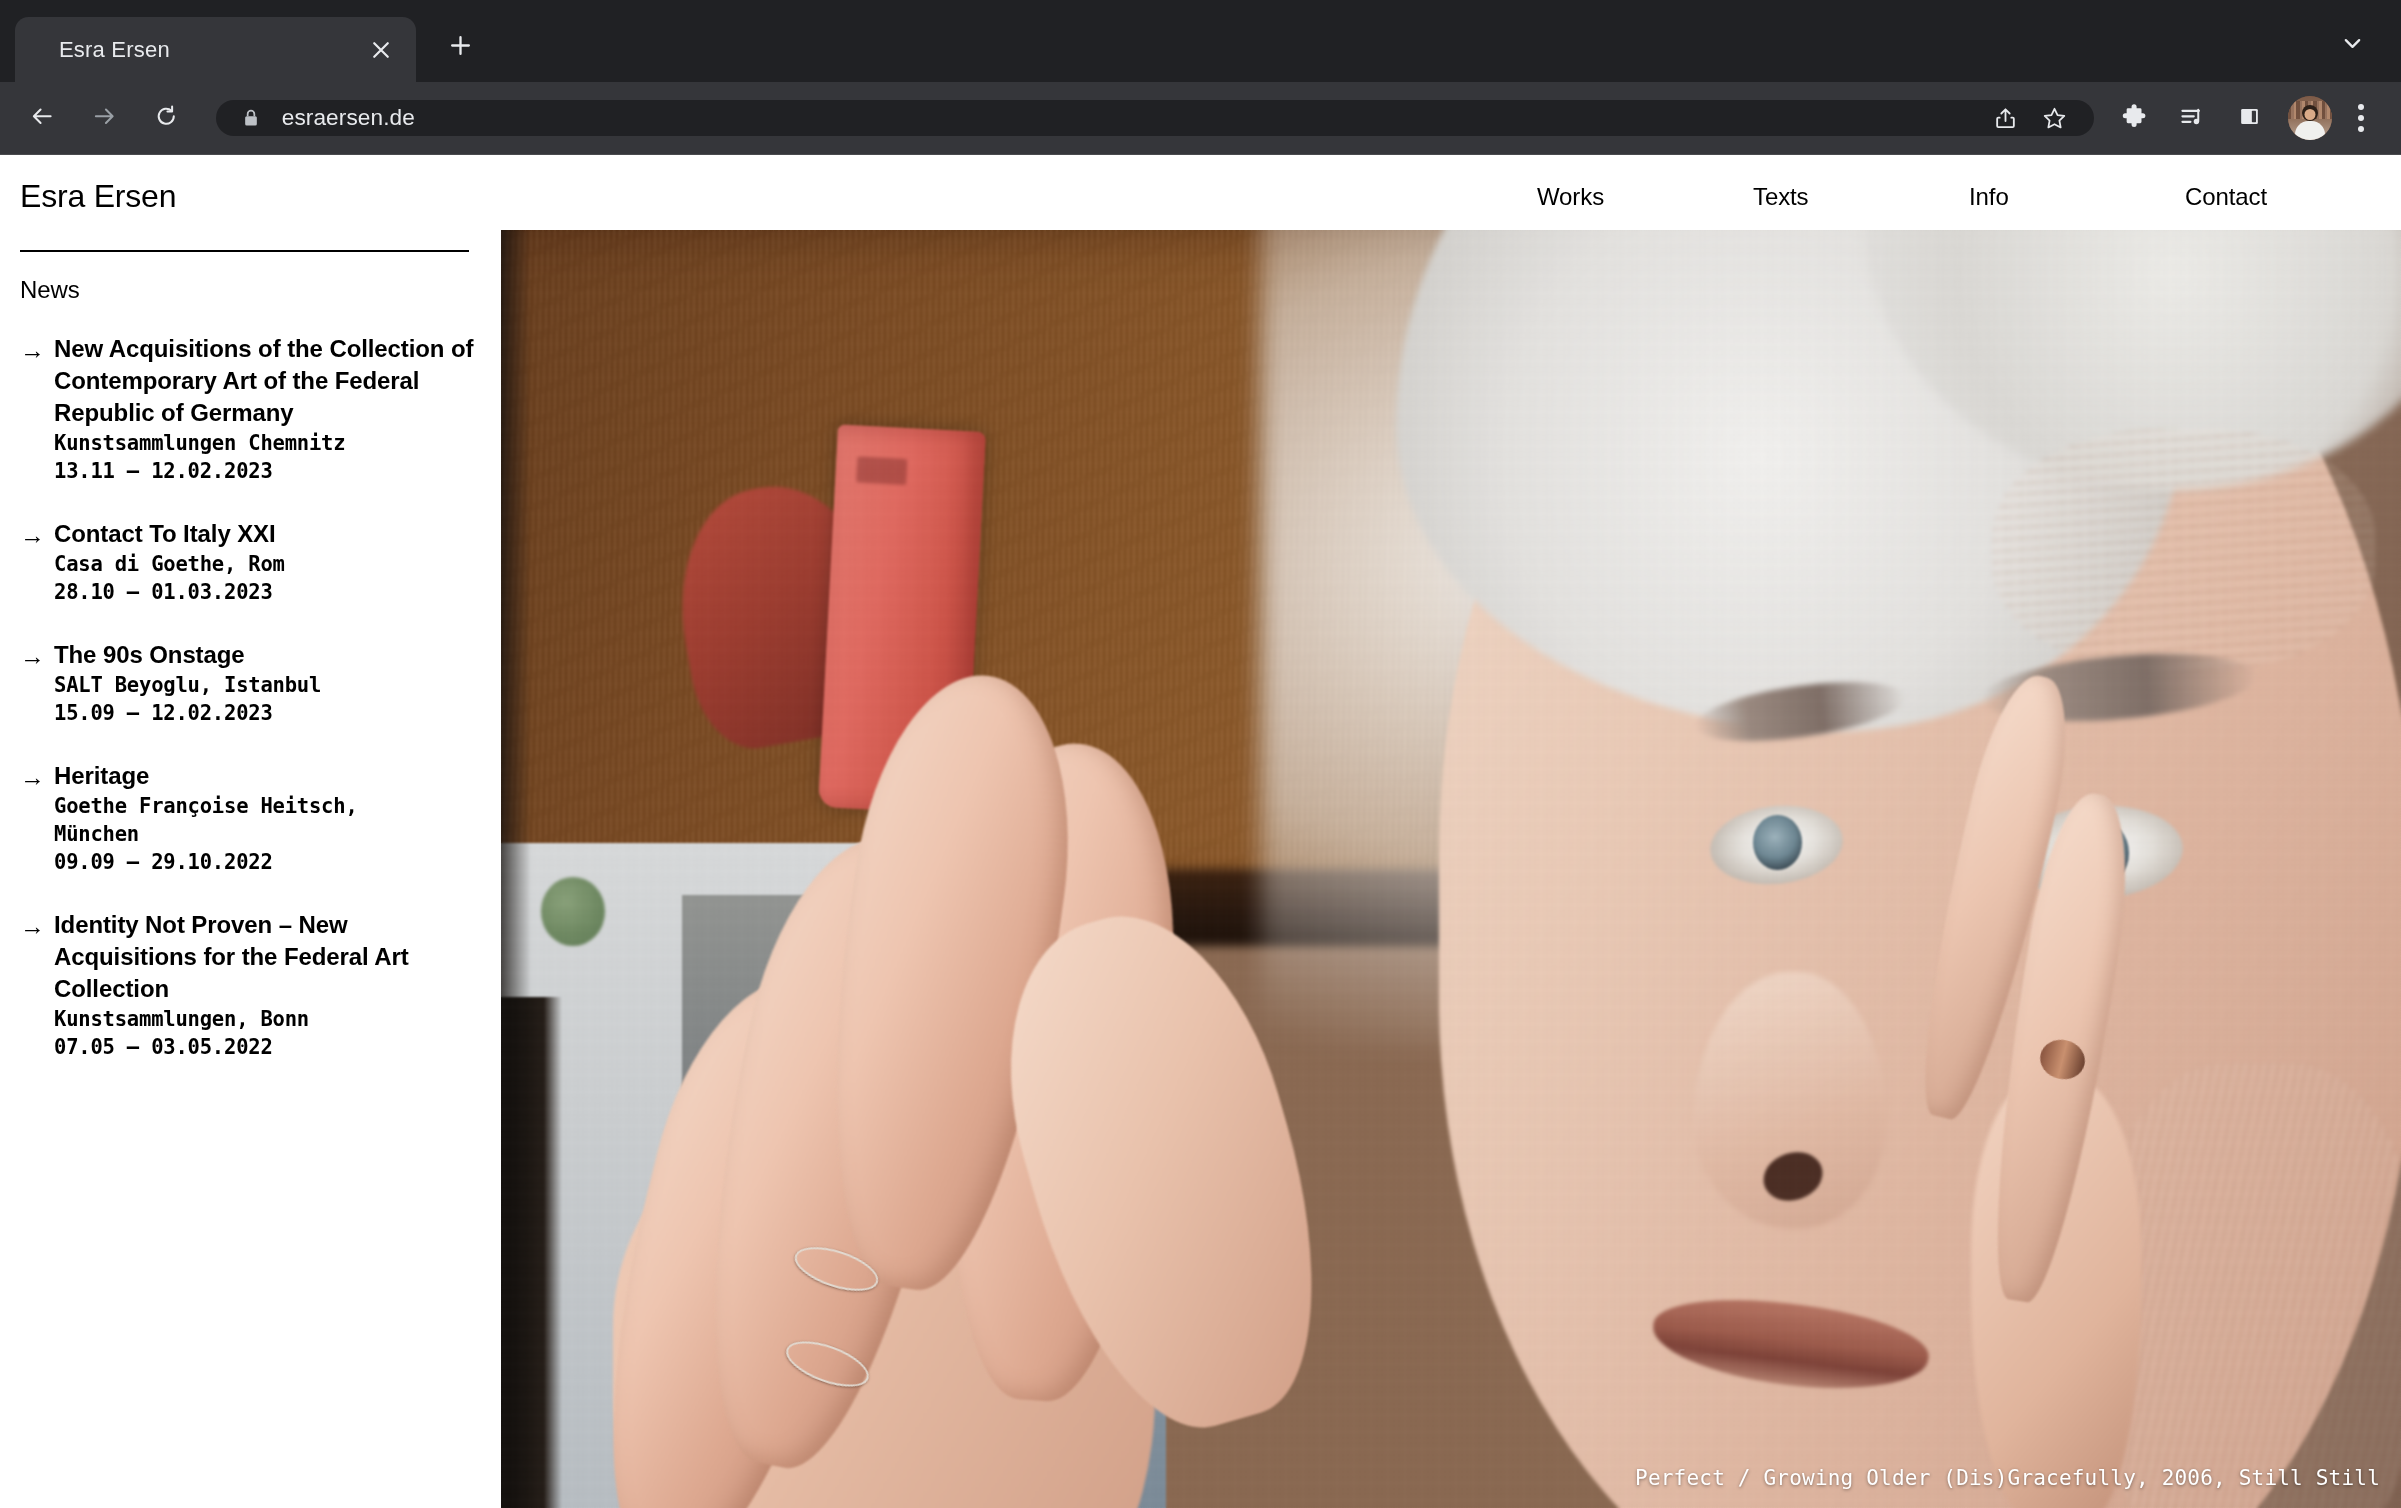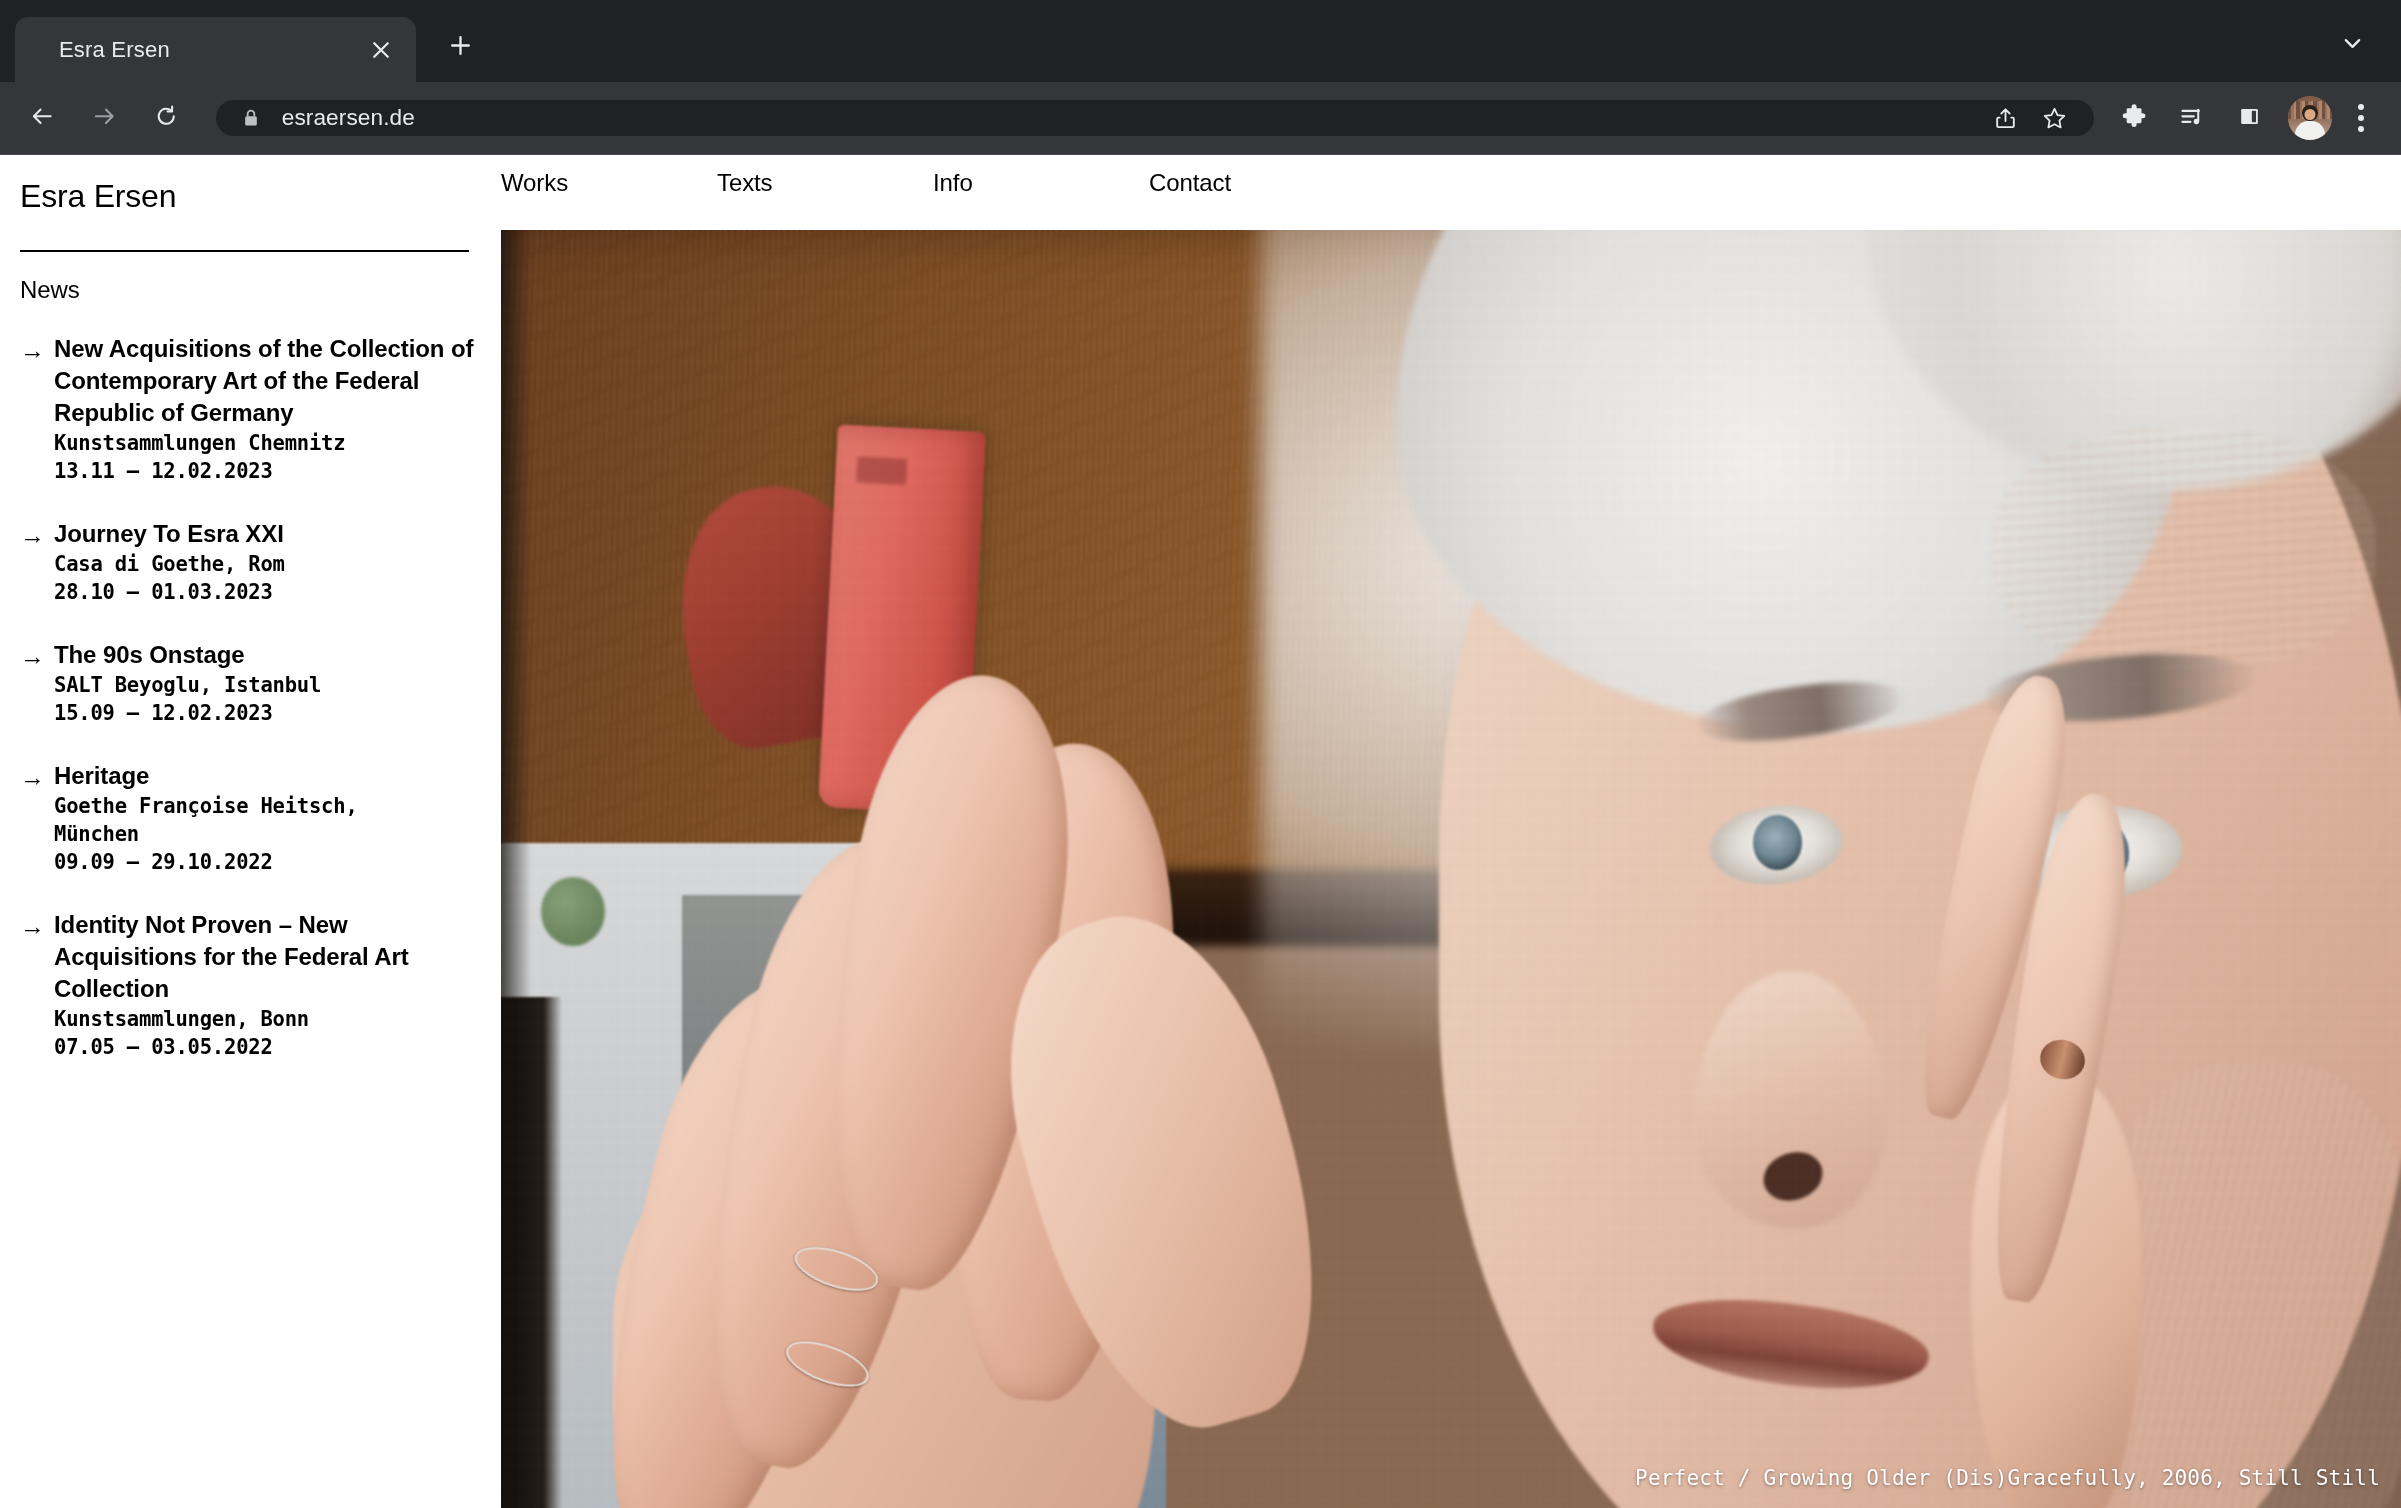--- a/index.html
+++ b/index.html
@@ -309,23 +309,24 @@
   .right-col {
     flex: 1 1 auto;
     position: relative;
     min-width: 0;
   }
 
   .hero-nav {
     height: 75px;
     display: flex;
     align-items: flex-start;
-    padding-top: 12px;
+    padding-top: 26px;
     box-sizing: border-box;
     background: #fff;
+    justify-content: flex-end;
   }
   .nav-link {
     font-size: 24px;
     color: #000;
     width: 216px;
     flex: 0 0 216px;
     letter-spacing: -0.1px;
     cursor: pointer;
     line-height: 32px;
   }
@@ -816,21 +817,21 @@
           <span class="news-body">
             <div class="news-title">New Acquisitions of the Collection of Contemporary Art of the Federal Republic of Germany</div>
             <div class="news-venue">Kunstsammlungen Chemnitz</div>
             <div class="news-dates">13.11 – 12.02.2023</div>
           </span>
         </li>
 
         <li class="news-item">
           <span class="news-arrow">→</span>
           <span class="news-body">
-            <div class="news-title">Journey To Esra XXI</div>
+            <div class="news-title">Contact To Italy XXI</div>
             <div class="news-venue">Casa di Goethe, Rom</div>
             <div class="news-dates">28.10 – 01.03.2023</div>
           </span>
         </li>
 
         <li class="news-item">
           <span class="news-arrow">→</span>
           <span class="news-body">
             <div class="news-title">The 90s Onstage</div>
             <div class="news-venue">SALT Beyoglu, Istanbul</div>

